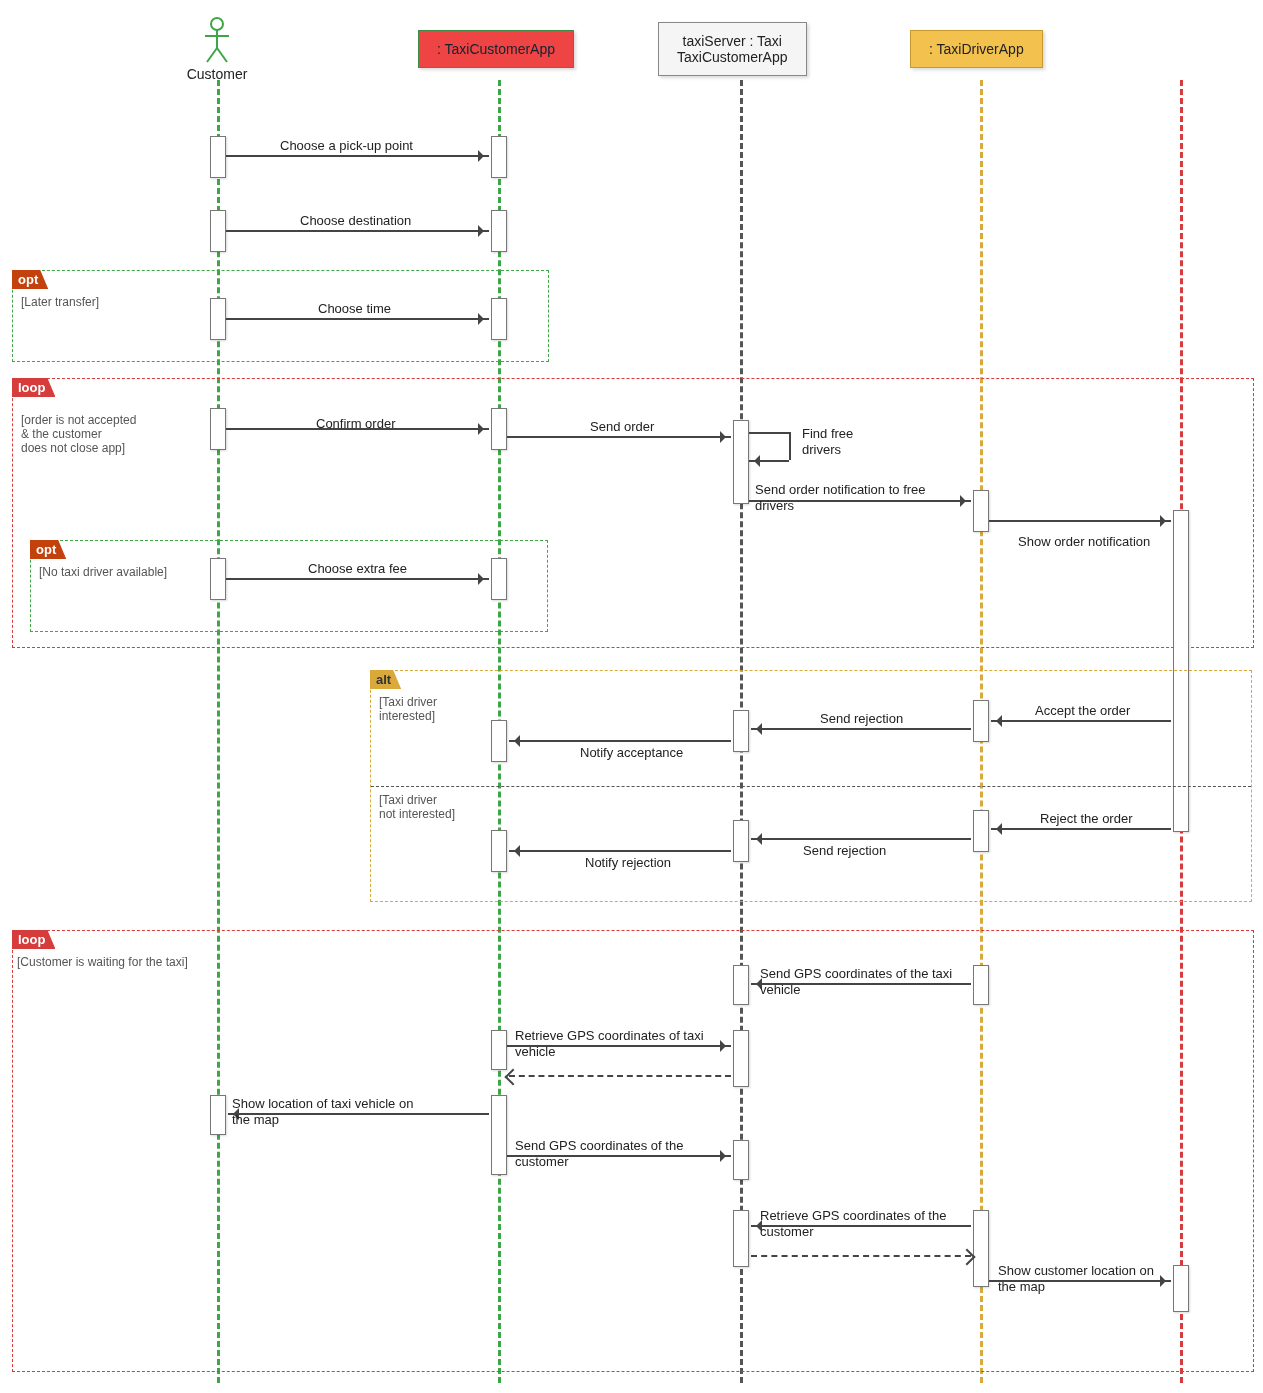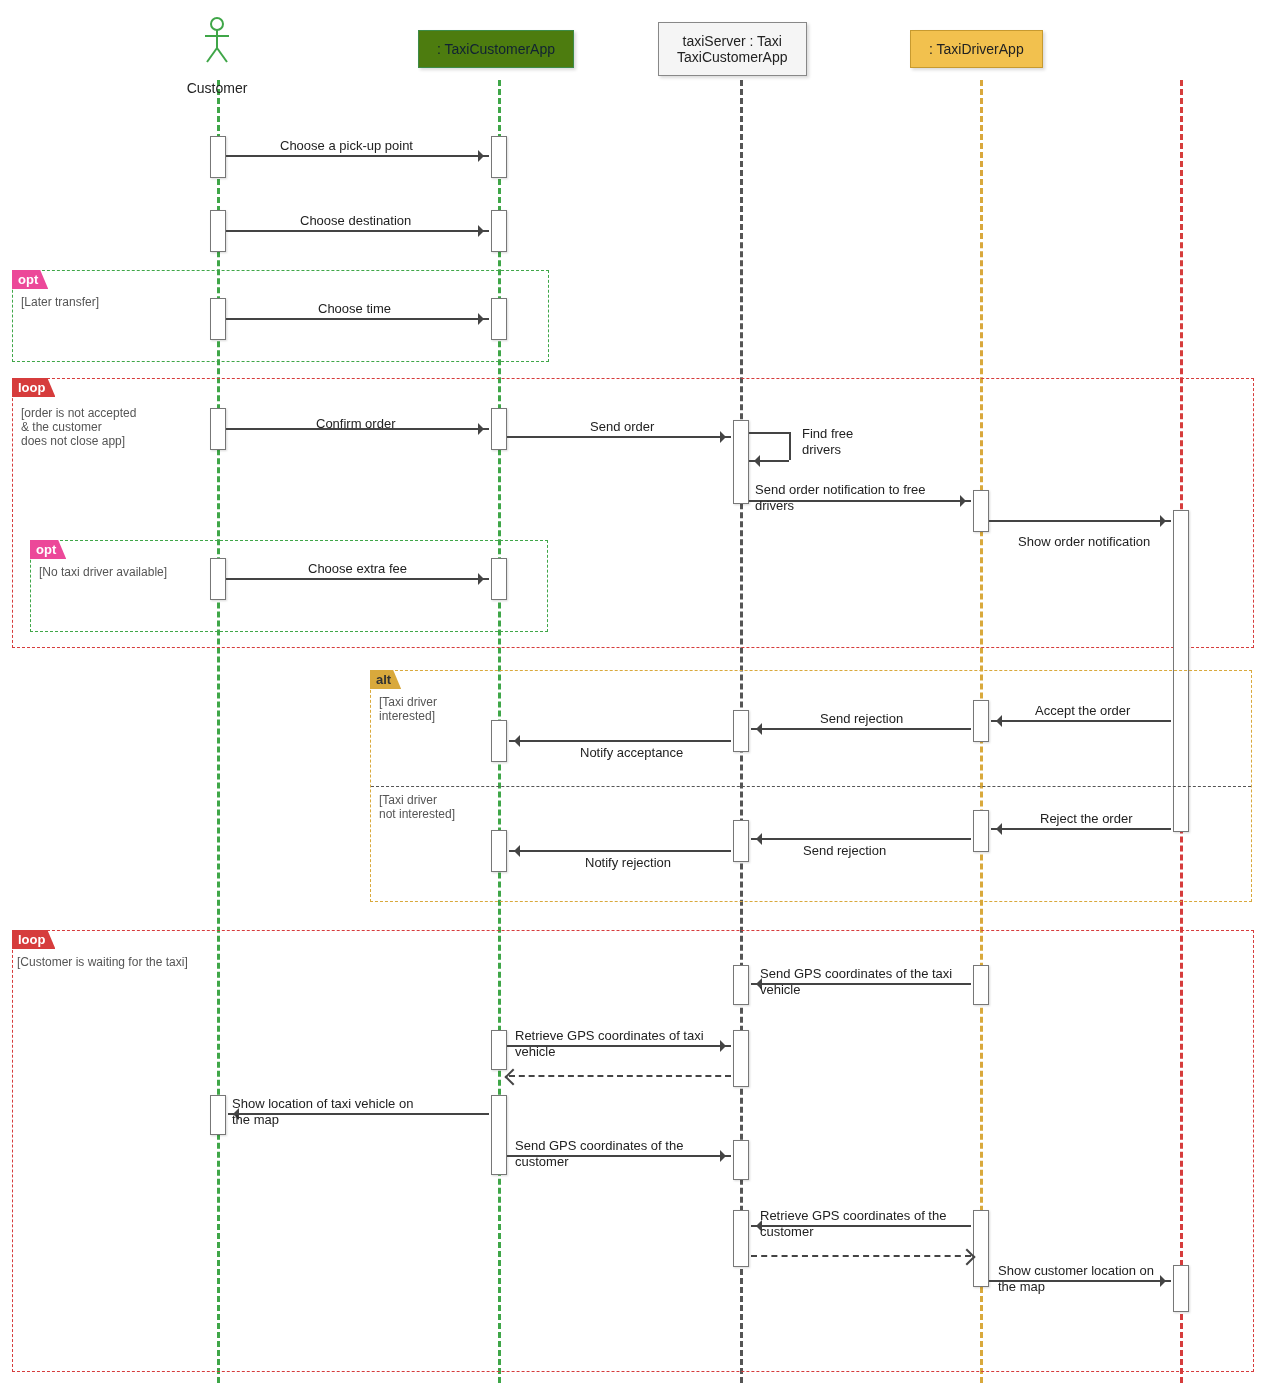--- a/index.html
+++ b/index.html
@@ -4,33 +4,33 @@
 <style>
 html,body{margin:0;padding:0;background:#fff;font-family:"Segoe UI",Arial,sans-serif;font-size:13px;color:#222}
 #stage{position:relative;width:1263px;height:1393px;background:#fff}
 .lifeline{position:absolute;top:80px;bottom:10px;width:0;border-left:3px dashed}
 .ll-green{border-color:#3fa648}
 .ll-black{border-color:#555}
 .ll-yellow{border-color:#d9a93c}
 .ll-red{border-color:#d63c3c}
 .actor{position:absolute;text-align:center;width:120px}
 .actor svg{display:block;margin:0 auto}
-.actor-label{margin-top:16px;font-size:14px}
+.actor-label{margin-top:2px;font-size:14px}
 .header-box{position:absolute;padding:10px 18px;border:1px solid #888;background:#f5f5f5;font-size:14px;text-align:center;white-space:nowrap;box-shadow:2px 2px 3px rgba(0,0,0,.15)}
-.header-green{background:#4d7c0f;border-color:#3d8b47;color:#123}
+.header-green{background:#ef4444;border-color:#3d8b47;color:#123}
 .header-yellow{background:#f2c14e;border-color:#c79a2f}
 .activation{position:absolute;width:14px;background:#fff;border:1px solid #777;box-shadow:1px 1px 2px rgba(0,0,0,.15)}
 .msg-label{position:absolute;font-size:13px;color:#222;white-space:nowrap}
 .msg-label.multi{white-space:normal;line-height:1.25}
 .frame{position:absolute;border:1.5px dashed}
 .frame-green{border-color:#3fa648}
 .frame-red{border-color:#d63c3c}
 .frame-yellow{border-color:#d9a93c}
 .frame-tag{position:absolute;top:-1px;left:-1px;padding:2px 10px 2px 6px;font-weight:bold;font-size:13px;color:#fff;clip-path:polygon(0 0,calc(100% - 8px) 0,100% 100%,0 100%)}
-.tag-green{background:#ec4899}
+.tag-green{background:#c2410c}
 .tag-red{background:#d63c3c}
 .tag-yellow{background:#d9a93c}
 .guard{position:absolute;font-size:12px;color:#555;white-space:pre}
 .alt-div{position:absolute;border-top:1.5px dashed #555;width:100%}
 .arrow{position:absolute;height:2px;background:#444}
 .arrow:after{content:"";position:absolute;right:-1px;top:-5px;border:6px solid transparent;border-left-color:#444}
 .arrow.left:after{right:auto;left:-1px;border-left-color:transparent;border-right-color:#444}
 .arrow.dashed{background:transparent;border-top:2px dashed #444;height:0}
 .arrow.dashed:after{top:-6px}
 .arrow.dashed-open:after{border:none;width:10px;height:10px;border-top:2px solid #444;border-right:2px solid #444;transform:rotate(45deg);top:-6px;right:-2px}
@@ -79,21 +79,21 @@
   <div class="frame-tag tag-green">opt</div>
   <div class="guard" style="left:8px;top:24px">[Later transfer]</div>
 </div>
 <div class="activation" style="left:210px;top:298px;height:40px"></div>
 <div class="activation" style="left:491px;top:298px;height:40px"></div>
 <div class="arrow" style="left:226px;top:318px;width:263px"></div>
 <div class="msg-label" style="left:318px;top:301px">Choose time</div>
 
 <div class="frame frame-red" style="left:12px;top:378px;width:1240px;height:268px">
   <div class="frame-tag tag-red">loop</div>
-  <div class="guard" style="left:8px;top:27px">[order is not accepted
+  <div class="guard" style="left:8px;top:34px">[order is not accepted
 &amp; the customer
 does not close app]</div>
 </div>
 <div class="activation" style="left:210px;top:408px;height:40px"></div>
 <div class="activation" style="left:491px;top:408px;height:40px"></div>
 <div class="arrow" style="left:226px;top:428px;width:263px"></div>
 <div class="msg-label" style="left:316px;top:416px">Confirm order</div>
 
 <div class="activation" style="left:733px;top:420px;height:82px"></div>
 <div class="arrow" style="left:507px;top:436px;width:224px"></div>

